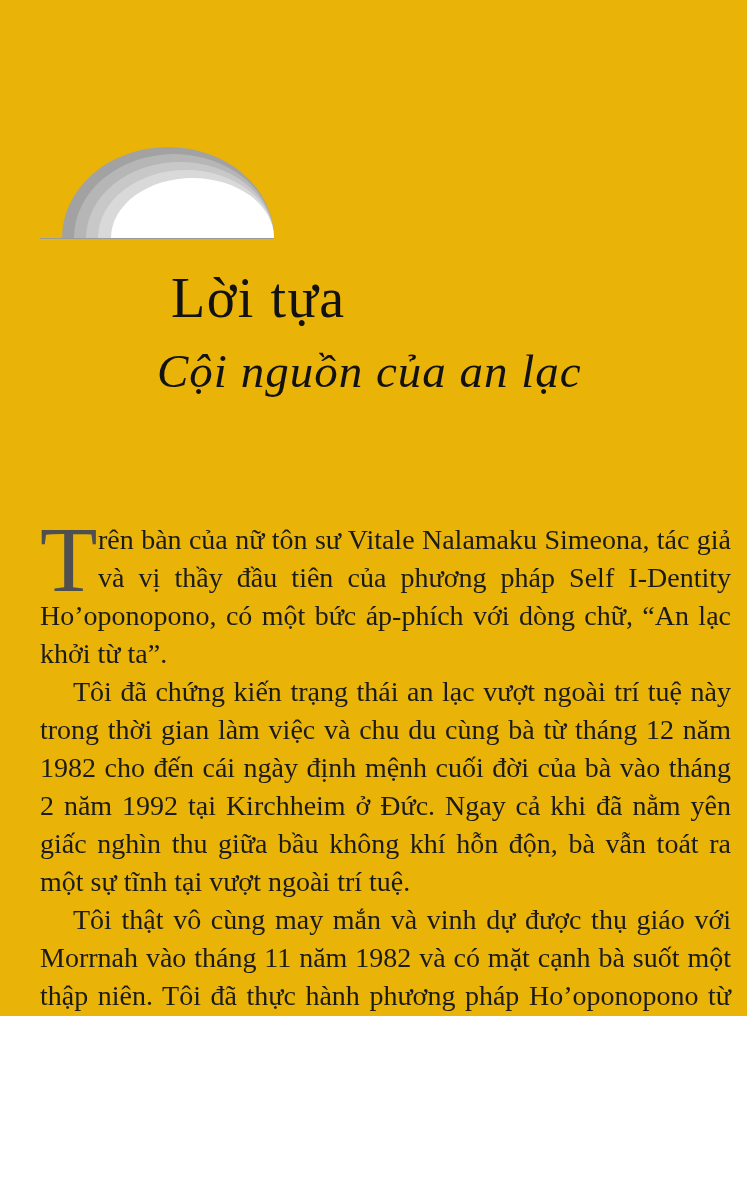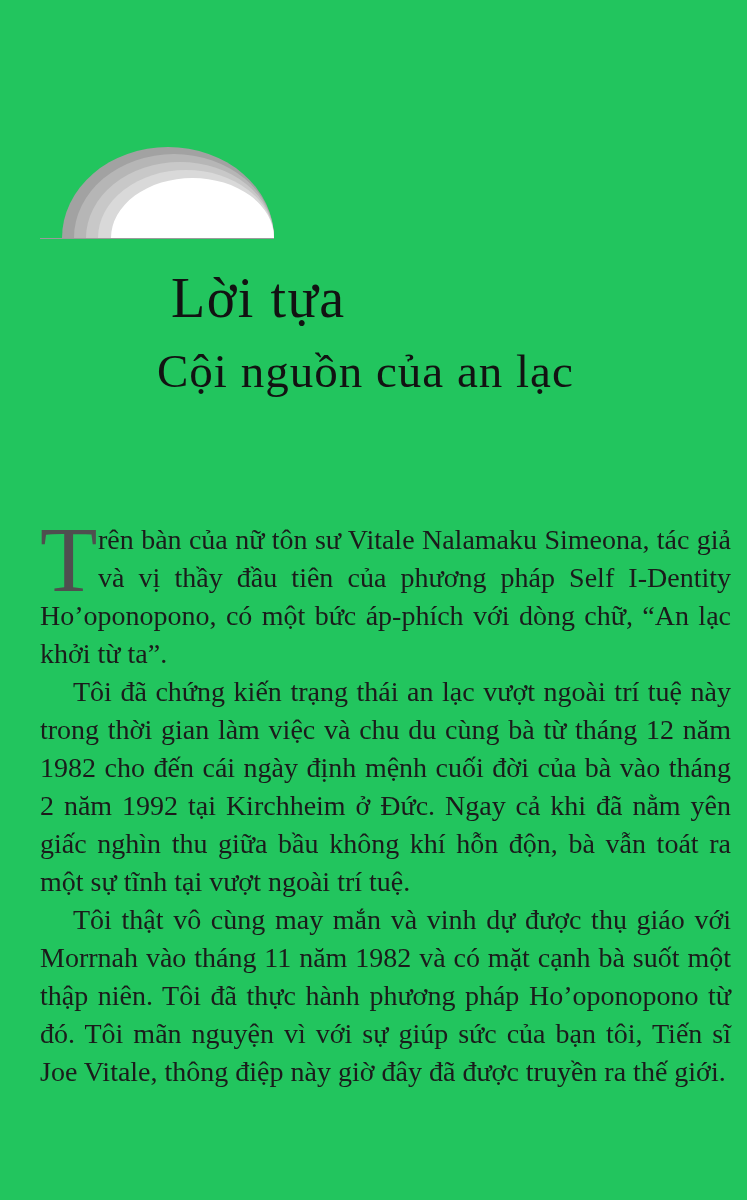--- a/index.html
+++ b/index.html
@@ -3,22 +3,22 @@
 <meta charset="utf-8">
 <style>
   html, body {
     margin: 0;
     padding: 0;
     background: #ffffff;
   }
   .page {
     position: relative;
     width: 747px;
-    height: 1200px;
-    background: #22c55e;
+    height: 1016px;
+    background: #eab308;
     overflow: hidden;
     font-family: "Liberation Serif", serif;
   }
   
   .arc-wrap {
     position: absolute;
     left: 40px;
     top: 146px;
     width: 234px;
     height: 92px;
@@ -41,20 +41,21 @@
     color: #121212;
   }
   .chapter-subtitle {
     position: absolute;
     left: 157px;
     top: 341px;
     margin: 0;
     font-size: 47px;
     line-height: 60px;
     font-weight: normal;
+    font-style: italic;
     letter-spacing: 1px;
     color: #121212;
   }
   .body-text {
     position: absolute;
     left: 40px;
     top: 521px;
     width: 691px;
     font-size: 28px;
     line-height: 38px;

